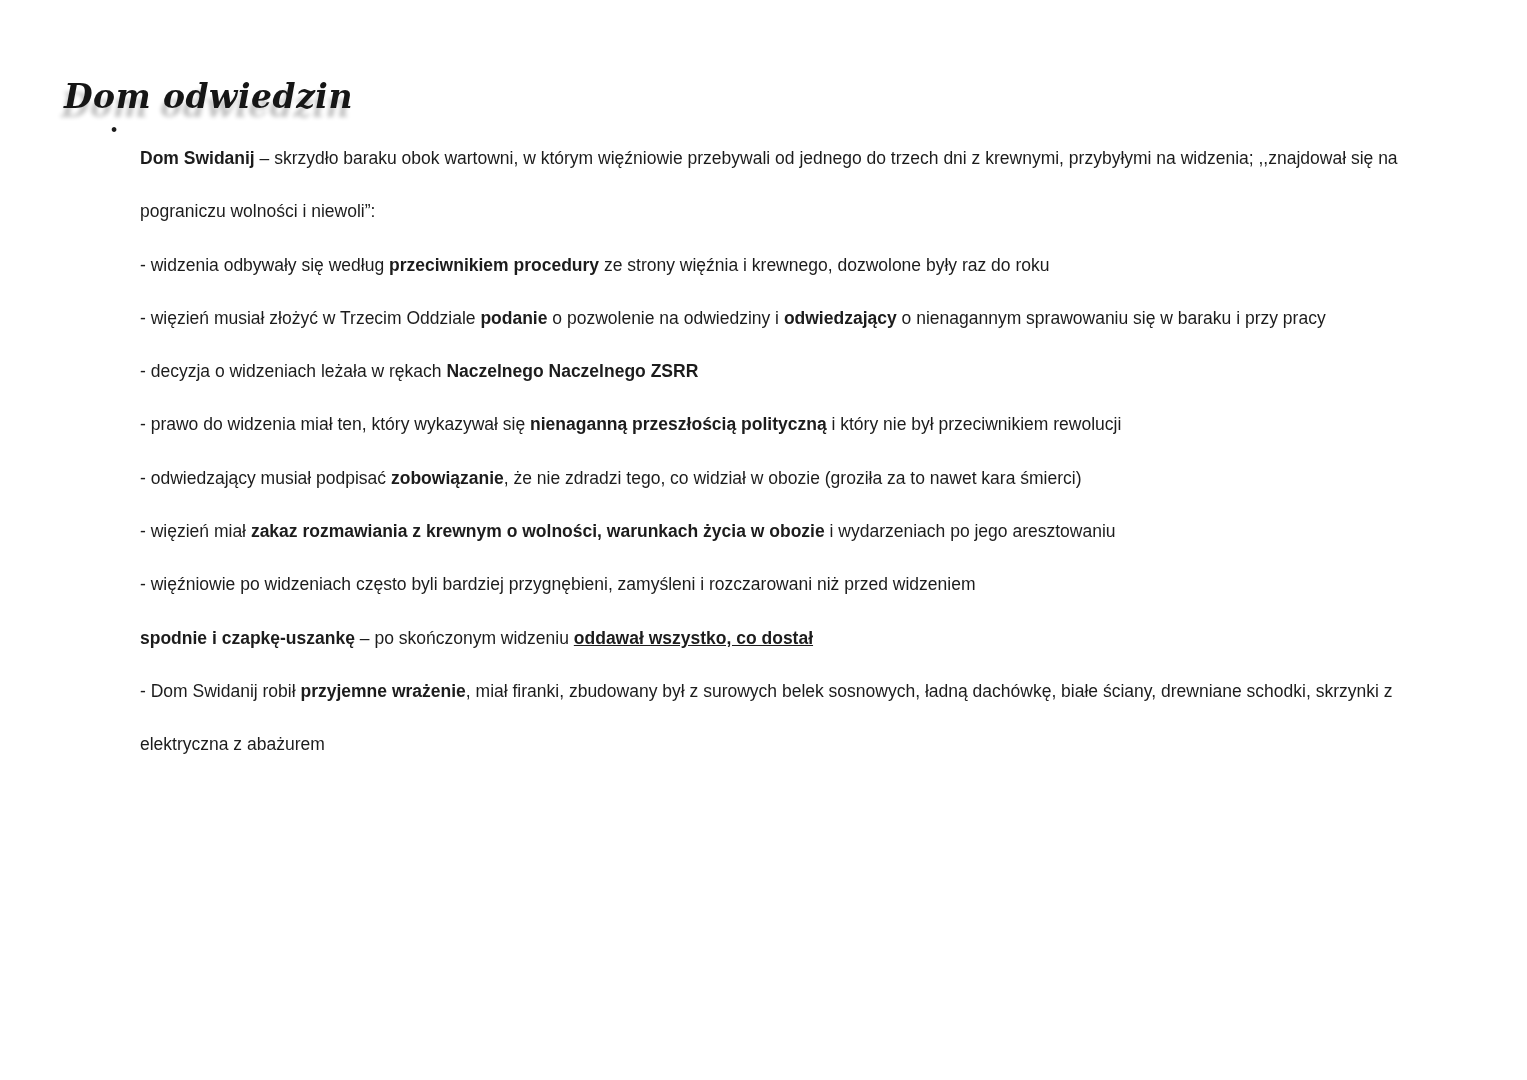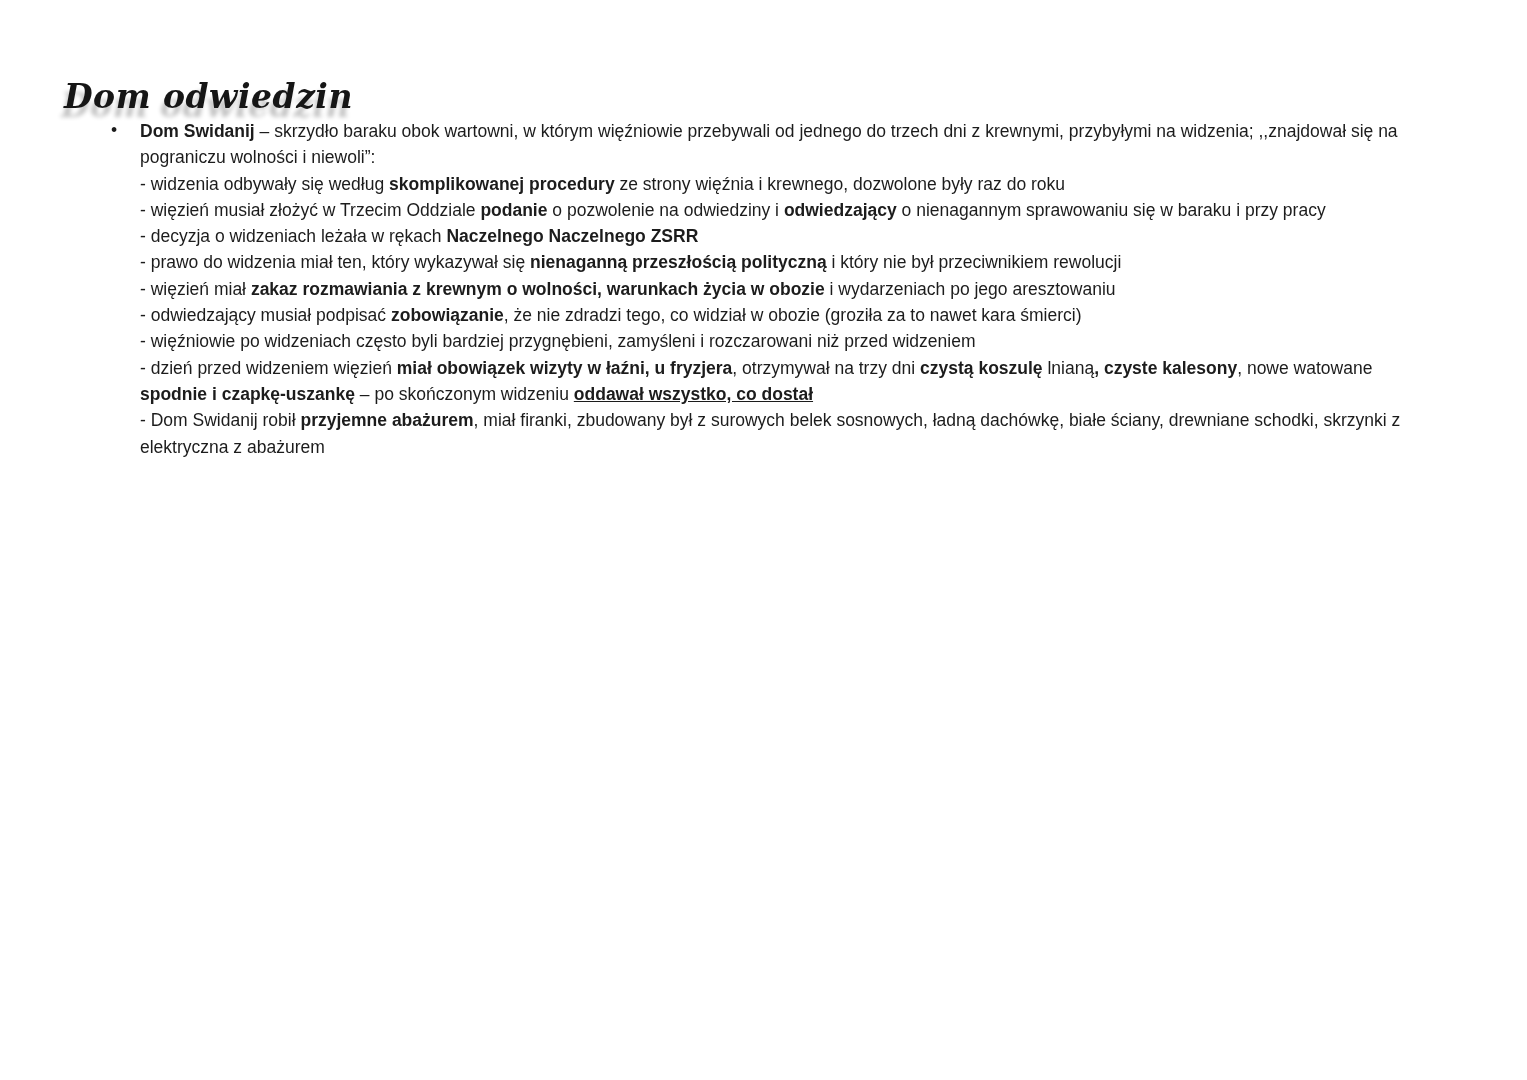--- a/index.html
+++ b/index.html
@@ -38,39 +38,39 @@
     color: #1c1c1c;
   }
   .bullet-marker {
     position: absolute;
     left: -29px;
     top: -1px;
     font-size: 17.5px;
   }
   .line {
     white-space: nowrap;
+    margin-top: 27px;
   }
   .b { font-weight: 700; }
   .u { text-decoration: underline; }
 </style>
 </head>
 <body>
 
 <h1 class="page-title">Dom odwiedzin</h1>
 
 <div class="note-block">
   <span class="bullet-marker">•</span>
   <div>
       <div class="line"><span class="b">Dom Swidanij</span><span> – skrzydło baraku obok wartowni, w którym więźniowie przebywali od jednego do trzech dni z krewnymi, przybyłymi na widzenia; ,,znajdował się na</span></div>
       <div class="line"><span>pograniczu wolności i niewoli”:</span></div>
-      <div class="line"><span>- widzenia odbywały się według </span><span class="b">skomplikowanej procedury</span><span> ze strony więźnia i krewnego, dozwolone były raz do roku</span></div>
+      <div class="line"><span>- widzenia odbywały się według </span><span class="b">przeciwnikiem procedury</span><span> ze strony więźnia i krewnego, dozwolone były raz do roku</span></div>
       <div class="line"><span>- więzień musiał złożyć w Trzecim Oddziale </span><span class="b">podanie</span><span> o pozwolenie na odwiedziny i </span><span class="b">odwiedzający</span><span> o nienagannym sprawowaniu się w baraku i przy pracy</span></div>
       <div class="line"><span>- decyzja o widzeniach leżała w rękach </span><span class="b">Naczelnego Naczelnego ZSRR</span></div>
       <div class="line"><span>- prawo do widzenia miał ten, który wykazywał się </span><span class="b">nienaganną przeszłością polityczną</span><span> i który nie był przeciwnikiem rewolucji</span></div>
+      <div class="line"><span>- odwiedzający musiał podpisać </span><span class="b">zobowiązanie</span><span>, że nie zdradzi tego, co widział w obozie (groziła za to nawet kara śmierci)</span></div>
       <div class="line"><span>- więzień miał </span><span class="b">zakaz rozmawiania z krewnym o wolności, warunkach życia w obozie</span><span> i wydarzeniach po jego aresztowaniu</span></div>
-      <div class="line"><span>- odwiedzający musiał podpisać </span><span class="b">zobowiązanie</span><span>, że nie zdradzi tego, co widział w obozie (groziła za to nawet kara śmierci)</span></div>
       <div class="line"><span>- więźniowie po widzeniach często byli bardziej przygnębieni, zamyśleni i rozczarowani niż przed widzeniem</span></div>
-      <div class="line"><span>- dzień przed widzeniem więzień </span><span class="b">miał obowiązek wizyty w łaźni, u fryzjera</span><span>, otrzymywał na trzy dni </span><span class="b">czystą koszulę</span><span> lnianą</span><span class="b">, czyste kalesony</span><span>, nowe watowane</span></div>
       <div class="line"><span class="b">spodnie i czapkę-uszankę</span><span> – po skończonym widzeniu </span><span class="b u">oddawał wszystko, co dostał</span></div>
-      <div class="line"><span>- Dom Swidanij robił </span><span class="b">przyjemne abażurem</span><span>, miał firanki, zbudowany był z surowych belek sosnowych, ładną dachówkę, białe ściany, drewniane schodki, skrzynki z</span></div>
+      <div class="line"><span>- Dom Swidanij robił </span><span class="b">przyjemne wrażenie</span><span>, miał firanki, zbudowany był z surowych belek sosnowych, ładną dachówkę, białe ściany, drewniane schodki, skrzynki z</span></div>
       <div class="line"><span>elektryczna z abażurem</span></div>
     </div>
 </div>
 
 </body></html>

